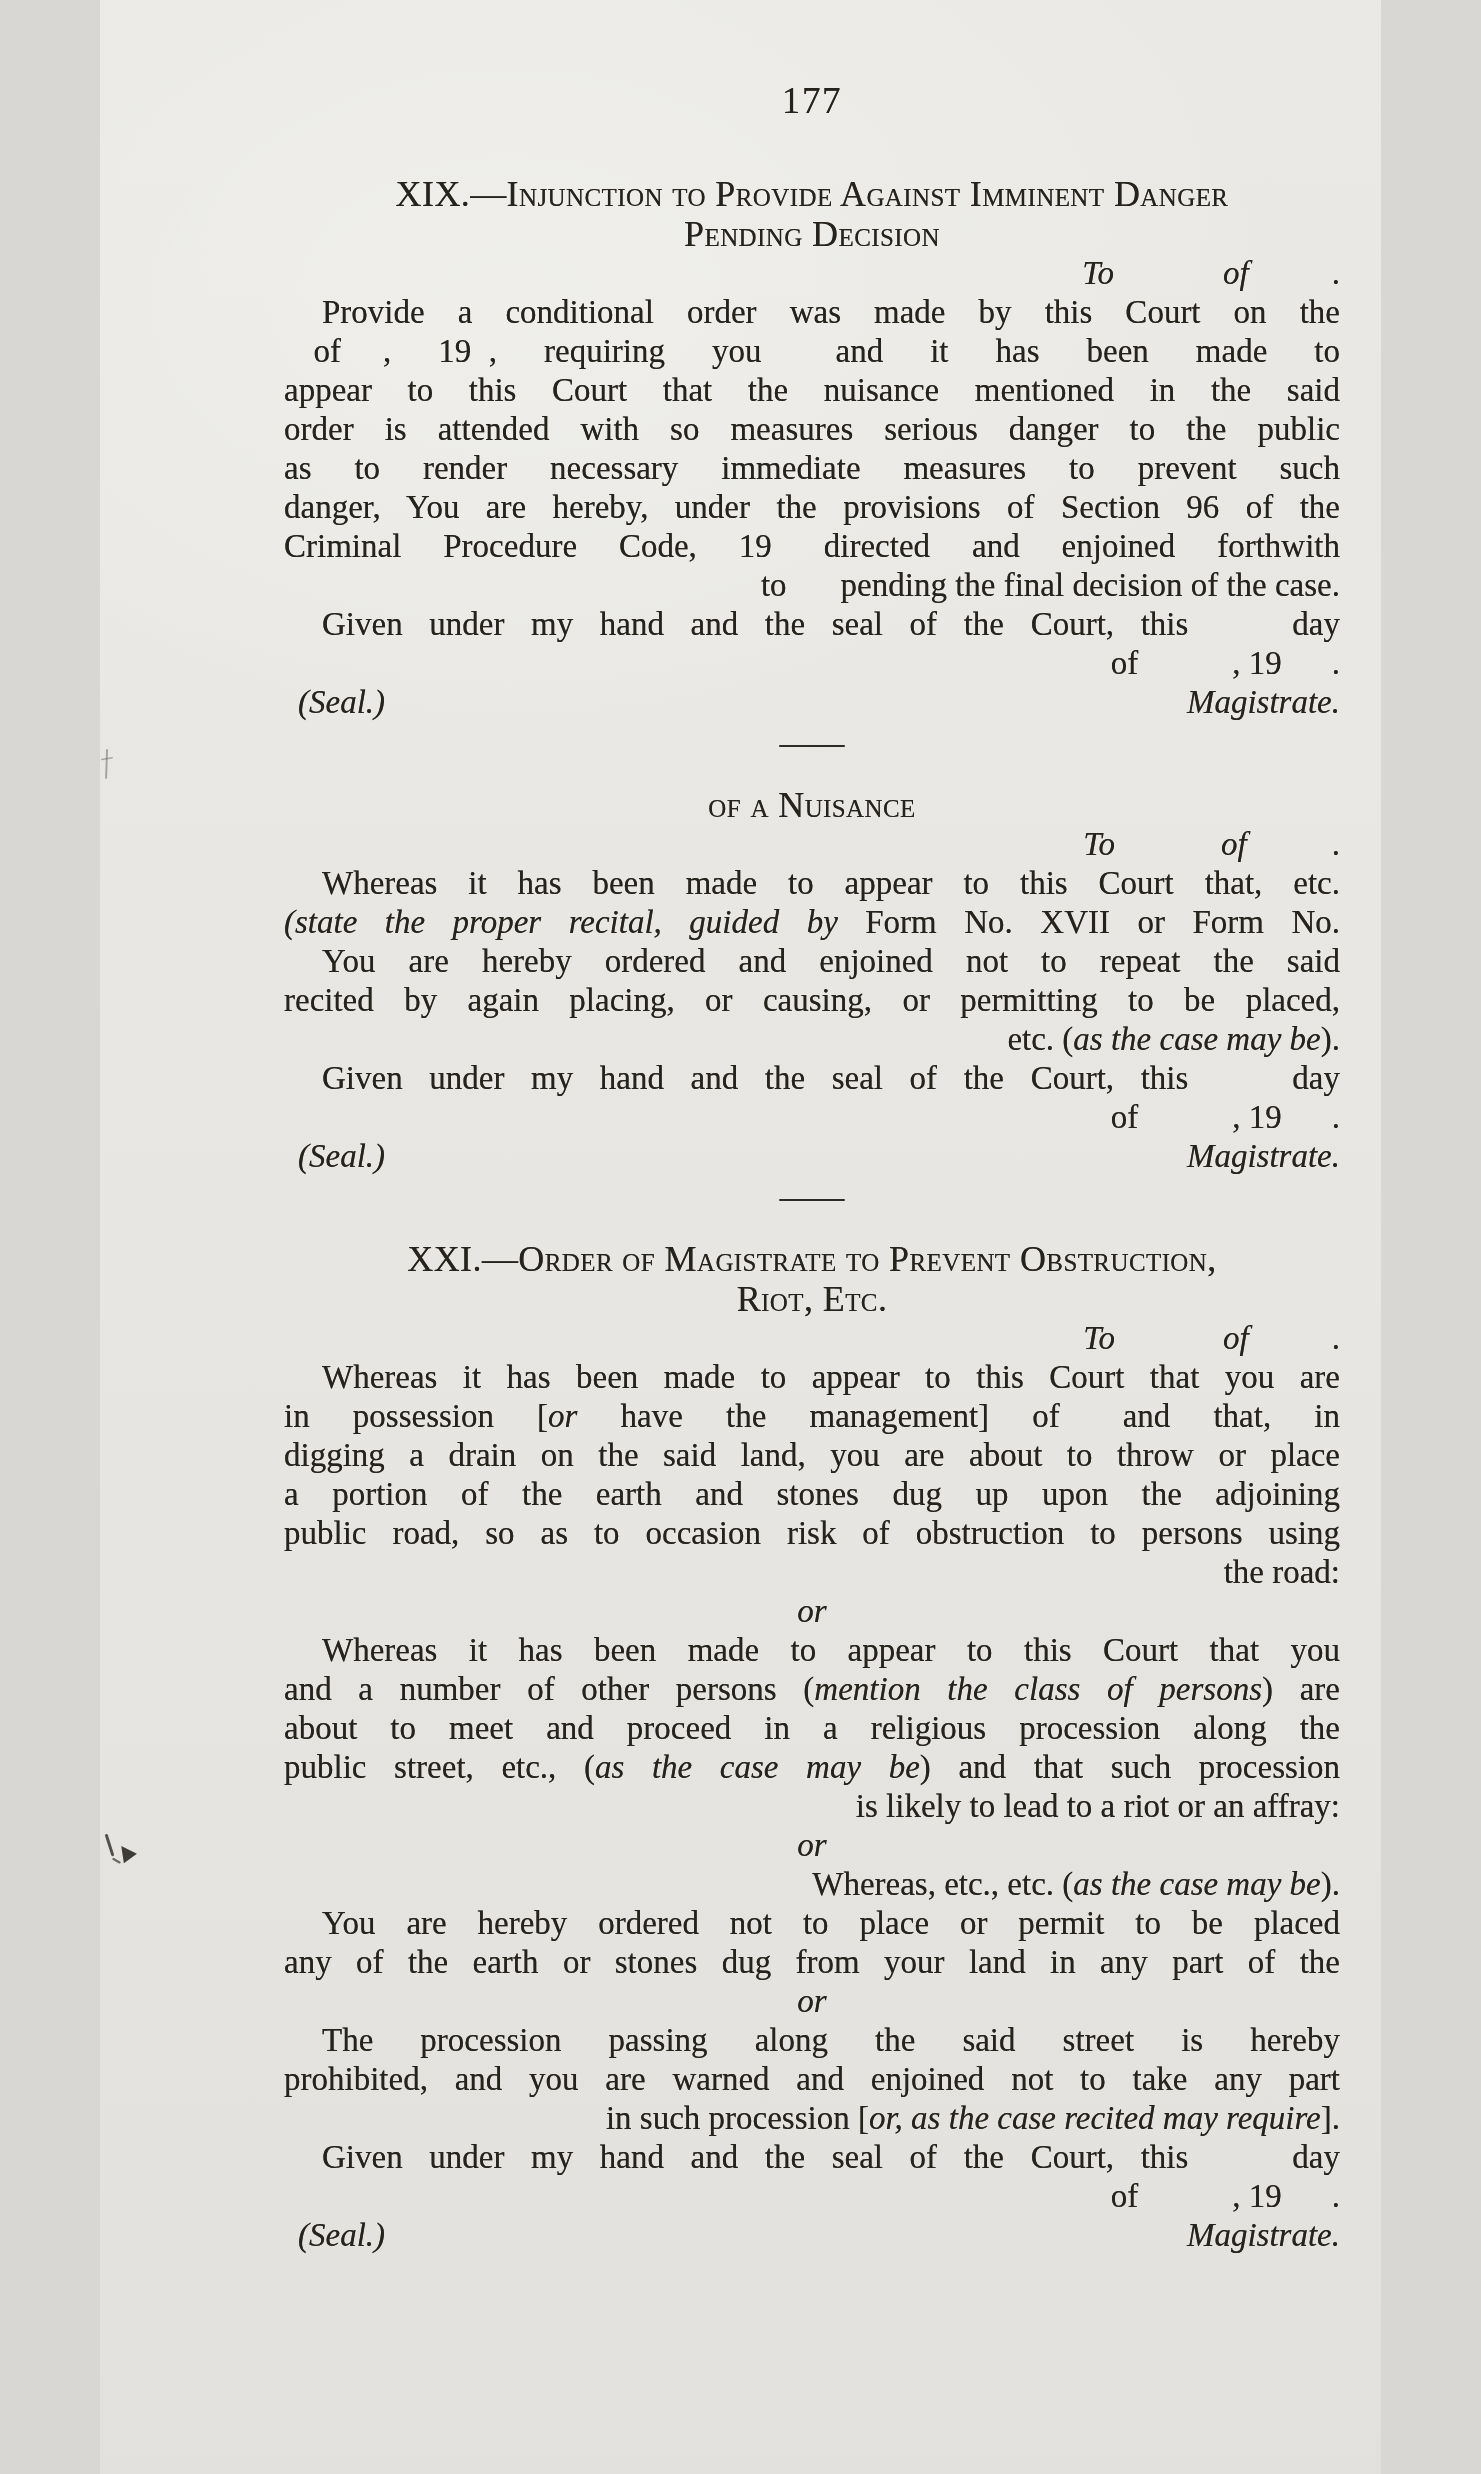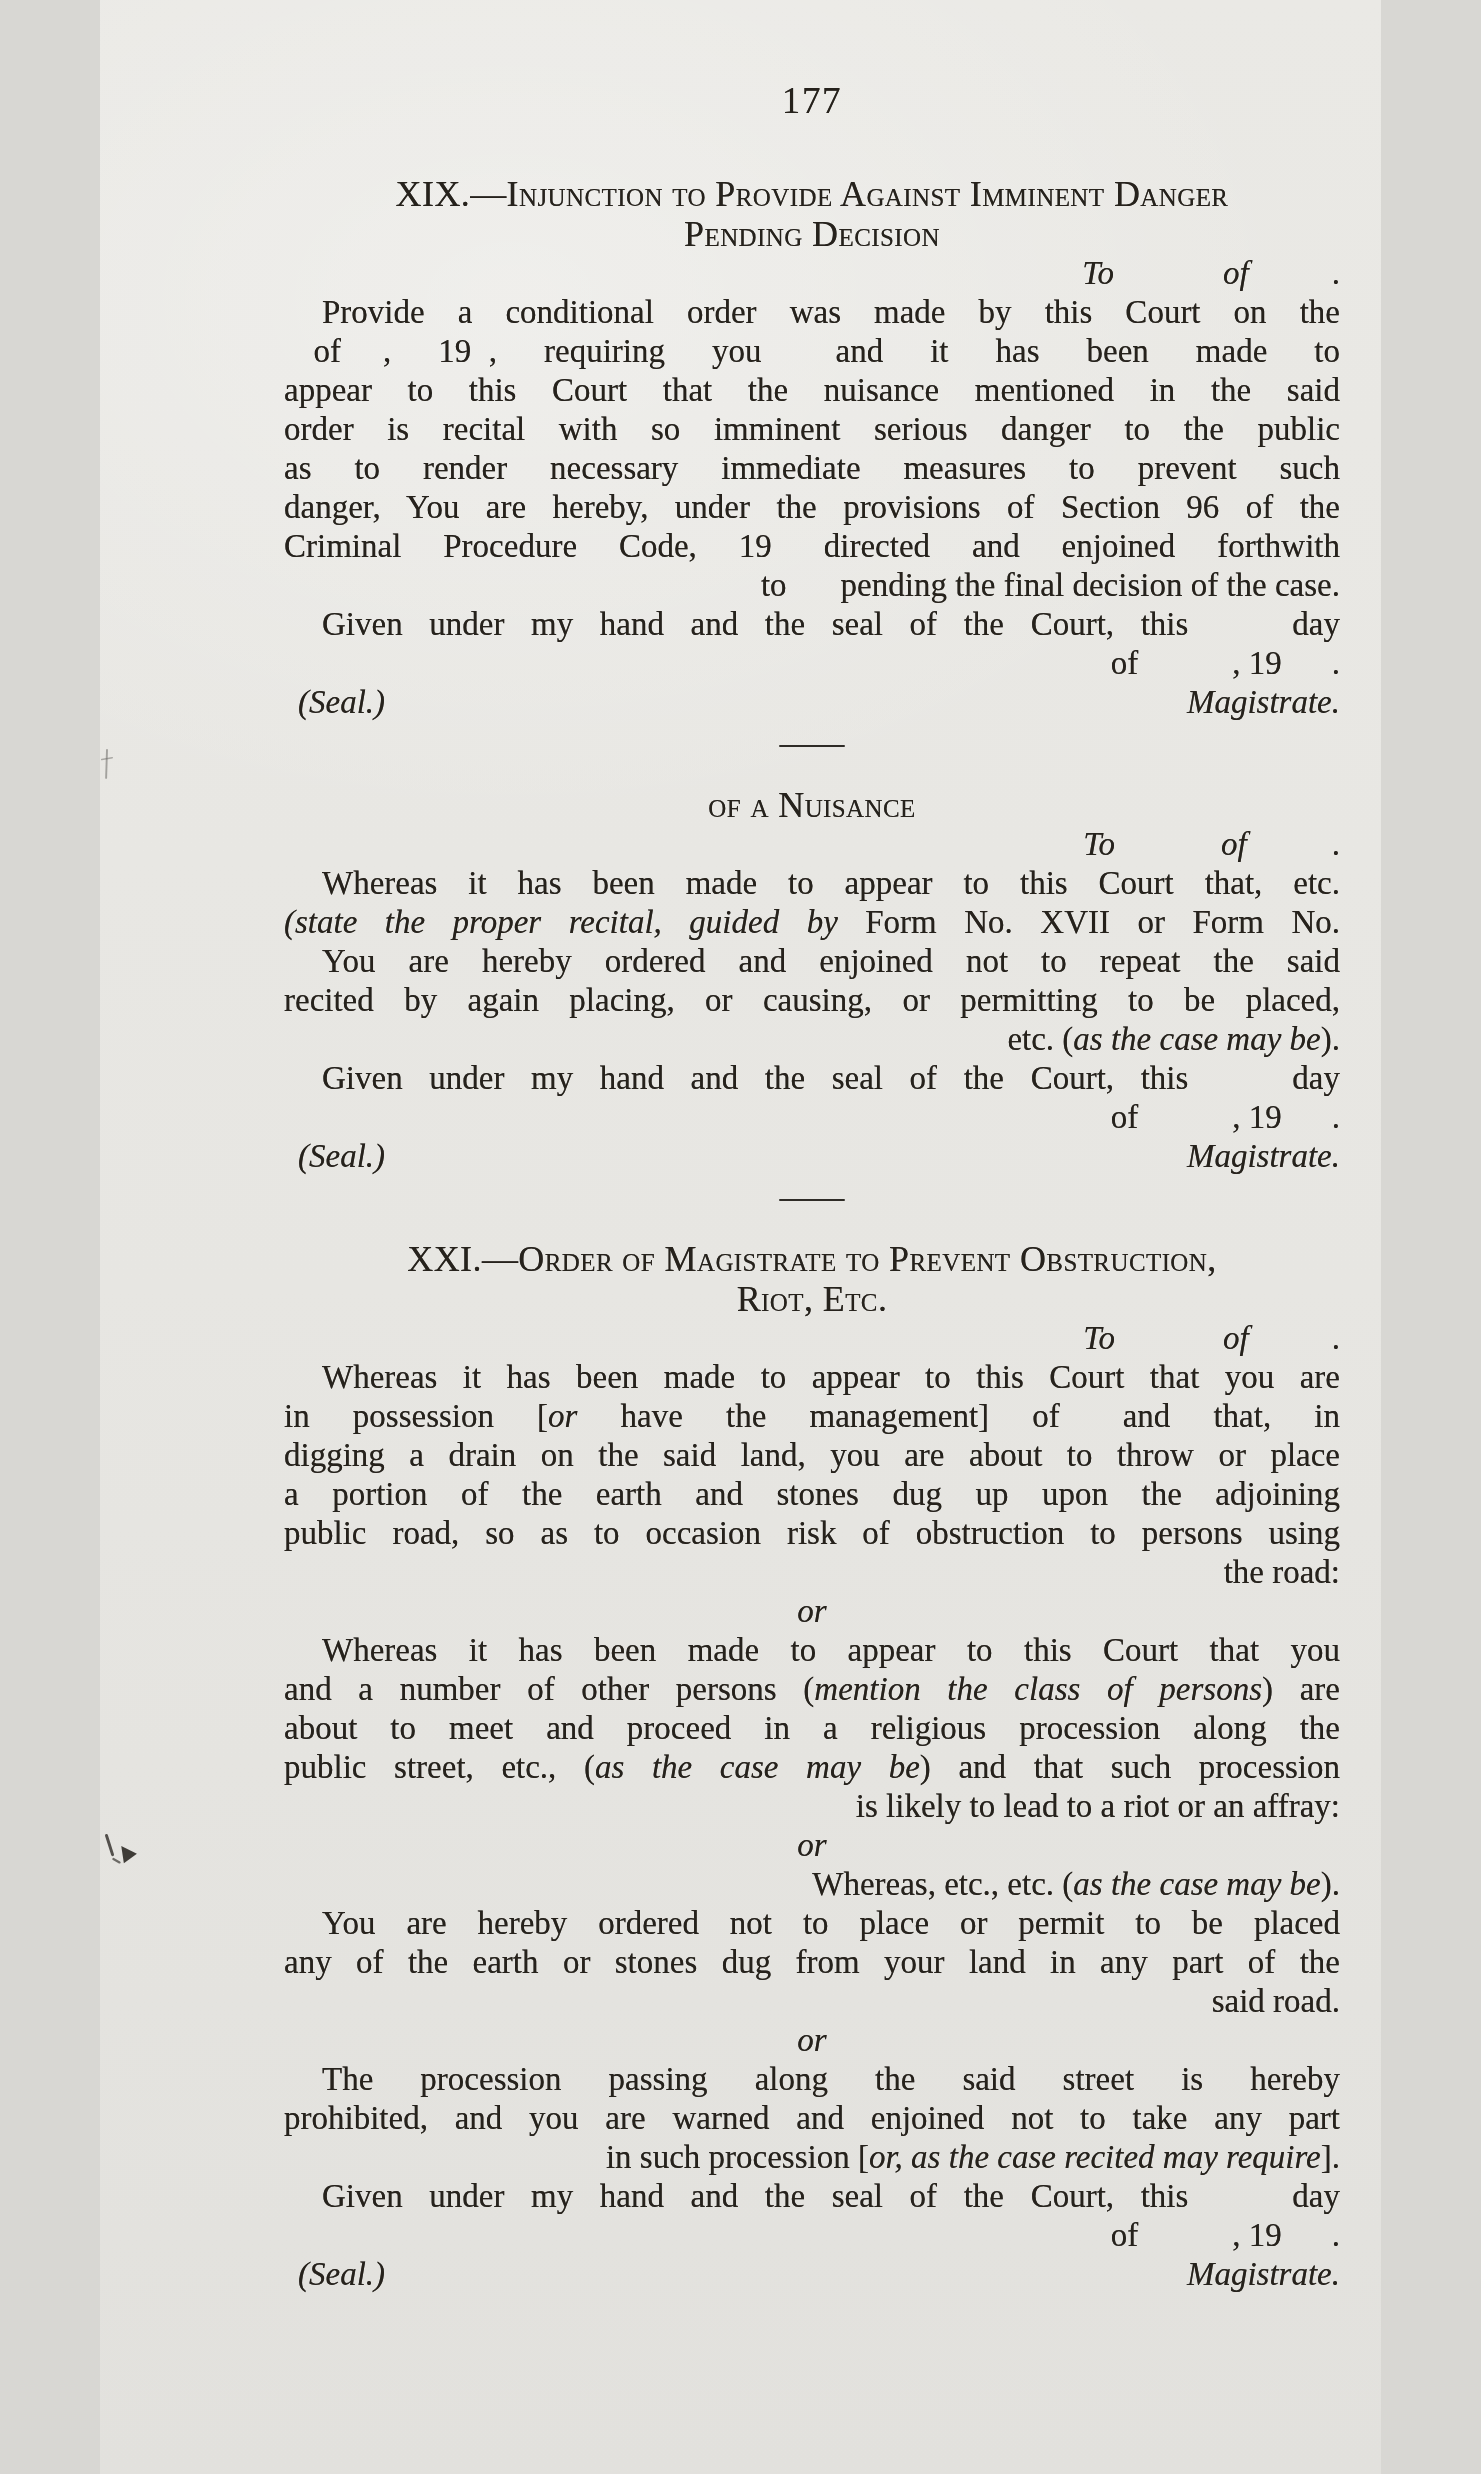--- a/index.html
+++ b/index.html
@@ -51,21 +51,21 @@
   <div class="pageno">177</div>
 
   <div class="content">
       <section>
         <div class="line h"><span>XIX.—Injunction to Provide Against Imminent Danger</span></div>
         <div class="line h"><span>Pending Decision</span></div>
         <div class="line left" style="padding-left: 15.6px;"><span class="it">To</span><span class="gap" style="width: 109px;"></span><span class="it">of</span><span class="gap" style="width: 83px;"></span><span>.</span></div>
         <div class="line j" style="padding-left: 38px;"><span>Provide a conditional order was made by this Court on the</span></div>
         <div class="line j" style="padding-left: 29.6px;"><span>of</span><span class="gap" style="width: 42px;"></span><span>, 19</span><span class="gap" style="width: 17.4px;"></span><span>, requiring you</span><span class="gap" style="width: 74px;"></span><span>and it has been made to</span></div>
         <div class="line j"><span>appear to this Court that the nuisance mentioned in the said</span></div>
-        <div class="line j"><span>order is recital with so imminent serious danger to the public</span></div>
+        <div class="line j"><span>order is attended with so measures serious danger to the public</span></div>
         <div class="line j"><span>as to render necessary immediate measures to prevent such</span></div>
         <div class="line j"><span>danger, You are hereby, under the provisions of Section 96 of the</span></div>
         <div class="line j"><span>Criminal Procedure Code, 19</span><span class="gap" style="width: 52px;"></span><span>directed and enjoined forthwith</span></div>
         <div class="line left"><span>to</span><span class="gap" style="width: 54px;"></span><span>pending the final decision of the case.</span></div>
         <div class="line j" style="padding-left: 38px;"><span>Given under my hand and the seal of the Court, this</span><span class="gap" style="width: 104px;"></span><span>day</span></div>
         <div class="line left"><span>of</span><span class="gap" style="width: 94px;"></span><span>, 19</span><span class="gap" style="width: 50px;"></span><span>.</span></div>
         <div class="line seal">
           <span>(Seal.)</span>
           <span>Magistrate.</span>
         </div>
@@ -100,21 +100,20 @@
         <div class="line or"><span class="it">or</span></div>
         <div class="line j" style="padding-left: 38px;"><span>Whereas it has been made to appear to this Court that you</span></div>
         <div class="line j"><span>and a number of other persons (</span><span class="it">mention the class of persons</span><span>) are</span></div>
         <div class="line j"><span>about to meet and proceed in a religious procession along the</span></div>
         <div class="line j"><span>public street, etc., (</span><span class="it">as the case may be</span><span>) and that such procession</span></div>
         <div class="line left"><span>is likely to lead to a riot or an affray:</span></div>
         <div class="line or"><span class="it">or</span></div>
         <div class="line left" style="padding-left: 38px;"><span>Whereas, etc., etc. (</span><span class="it">as the case may be</span><span>).</span></div>
         <div class="line j" style="padding-left: 38px;"><span>You are hereby ordered not to place or permit to be placed</span></div>
         <div class="line j"><span>any of the earth or stones dug from your land in any part of the</span></div>
-        <div class="line left"><span>said road.</span></div>
         <div class="line or"><span class="it">or</span></div>
         <div class="line j" style="padding-left: 38px;"><span>The procession passing along the said street is hereby</span></div>
         <div class="line j"><span>prohibited, and you are warned and enjoined not to take any part</span></div>
         <div class="line left"><span>in such procession [</span><span class="it">or, as the case recited may require</span><span>].</span></div>
         <div class="line j" style="padding-left: 38px;"><span>Given under my hand and the seal of the Court, this</span><span class="gap" style="width: 104px;"></span><span>day</span></div>
         <div class="line left"><span>of</span><span class="gap" style="width: 94px;"></span><span>, 19</span><span class="gap" style="width: 50px;"></span><span>.</span></div>
         <div class="line seal">
           <span>(Seal.)</span>
           <span>Magistrate.</span>
         </div>

